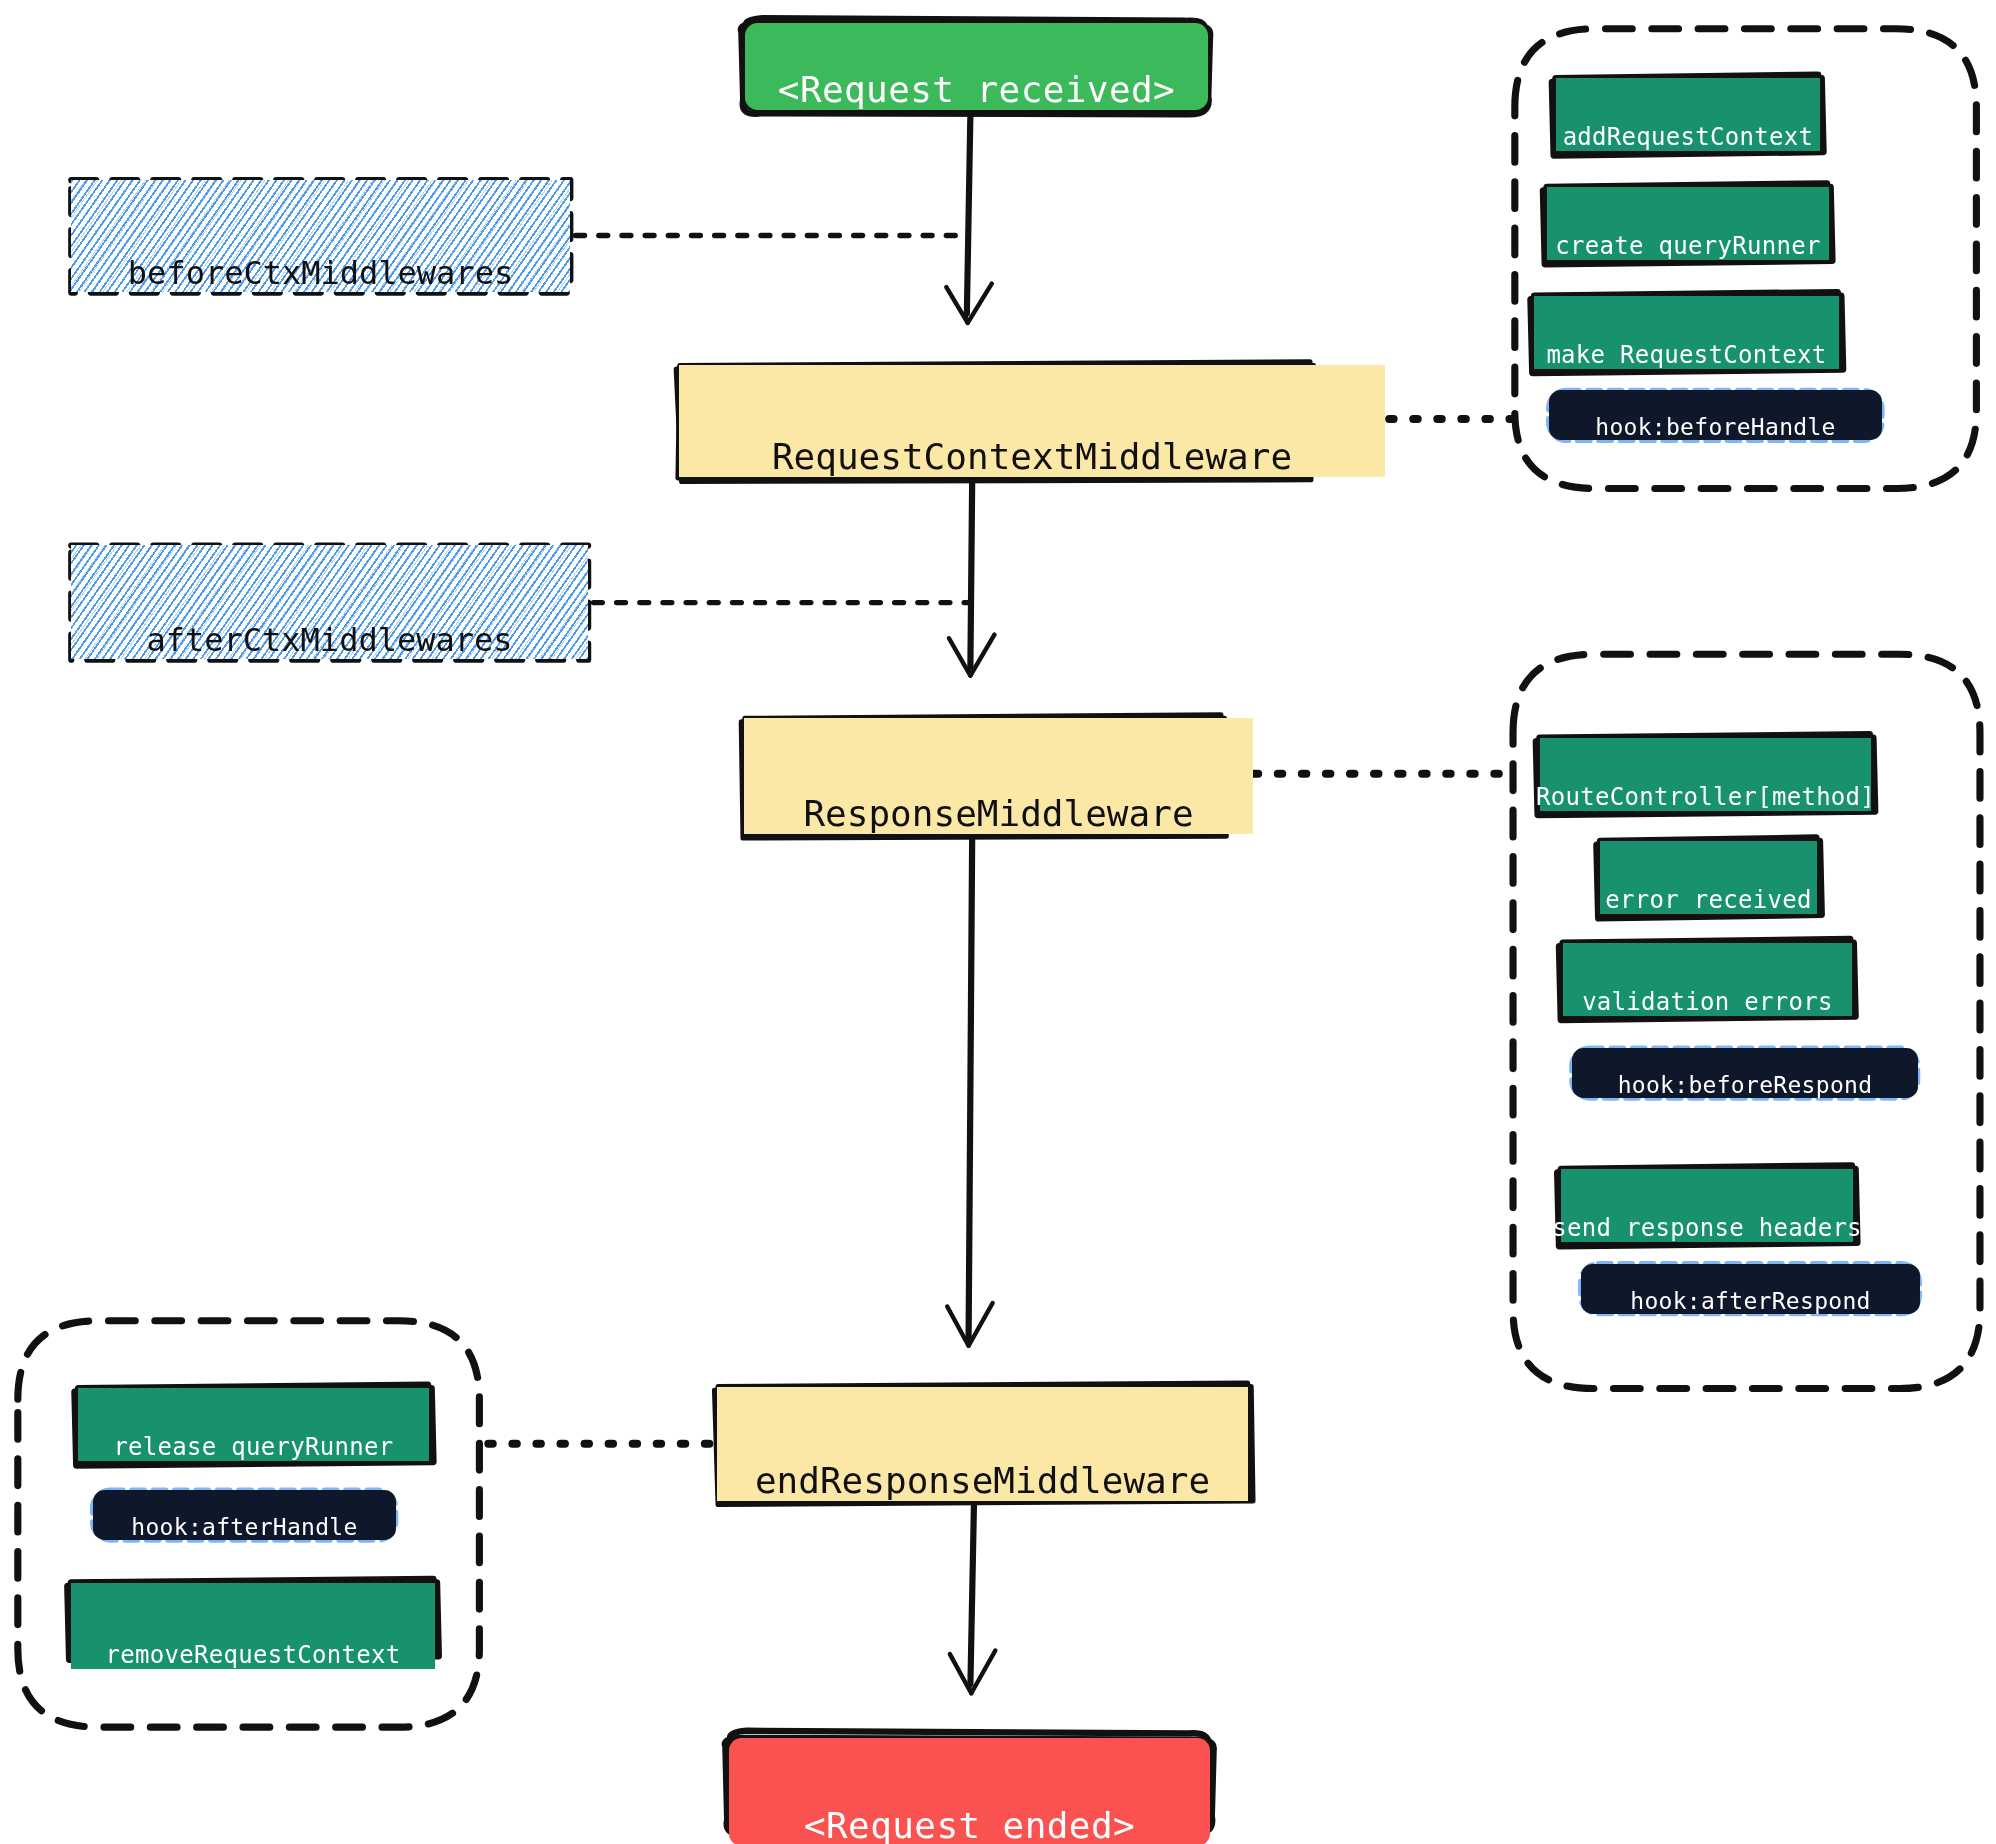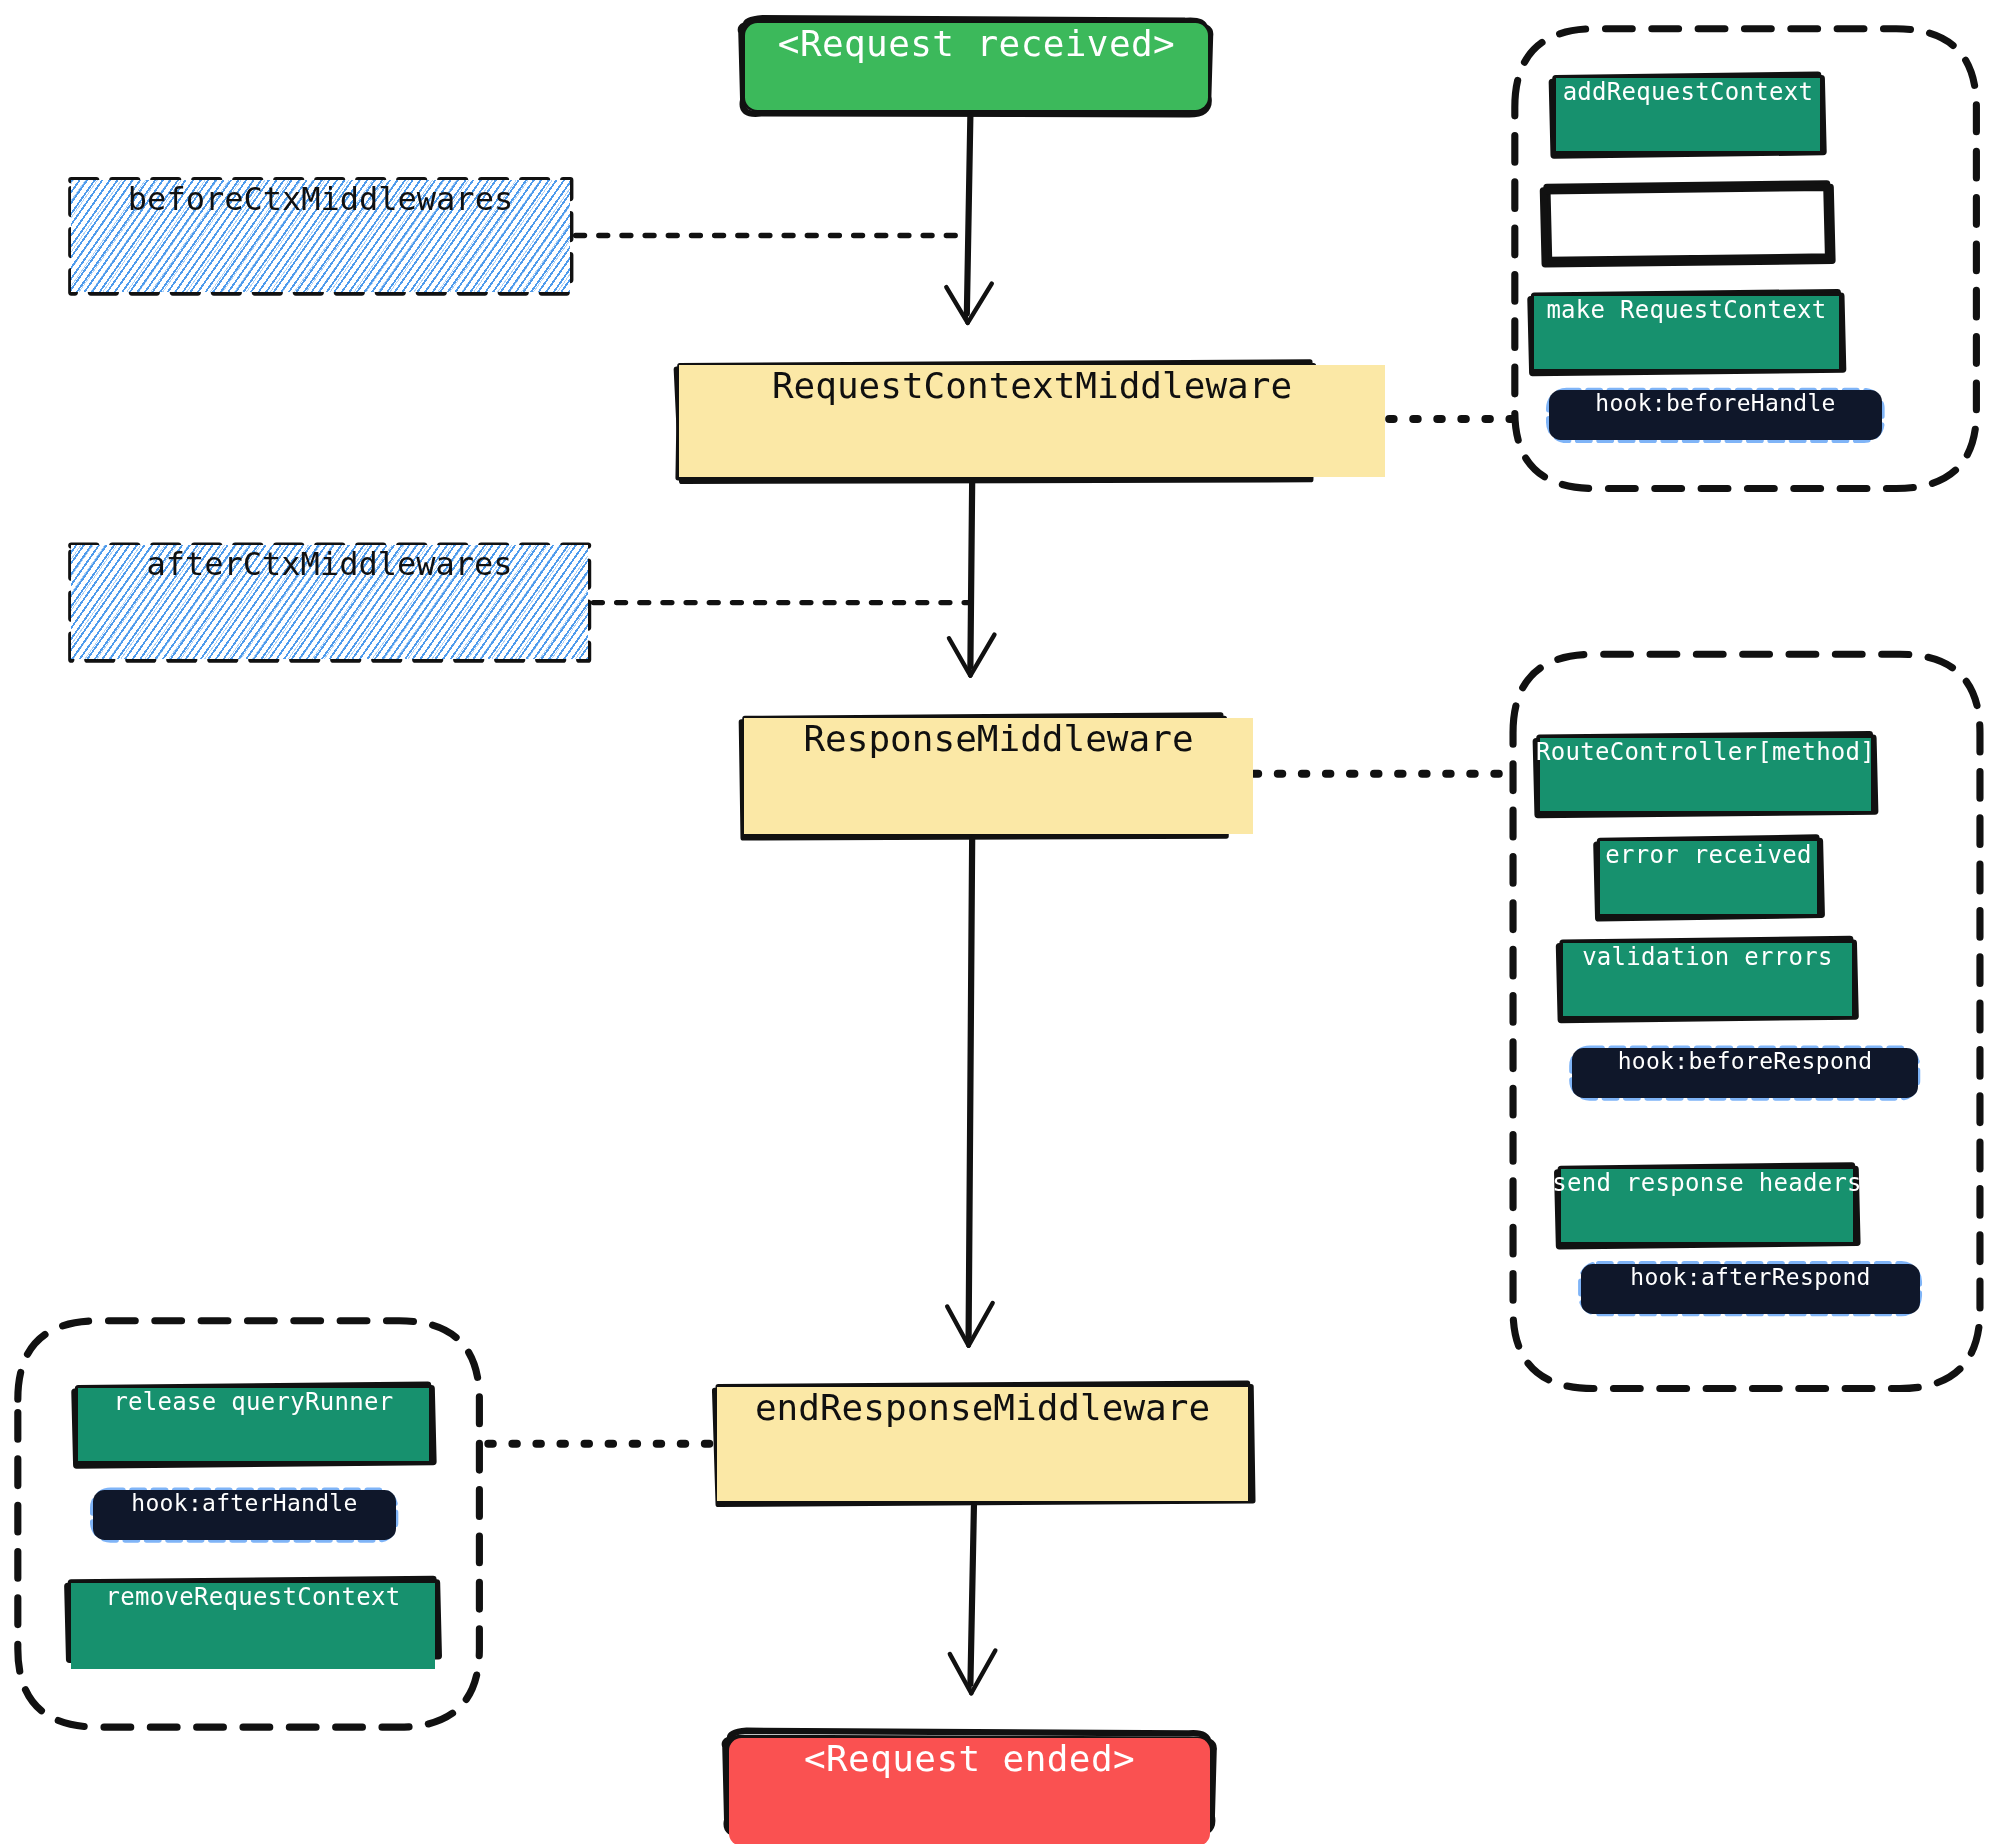--- a/index.html
+++ b/index.html
@@ -24,21 +24,21 @@
     position: absolute;
     left: 0; top: 0;
     width: 1996px;
     height: 1845px;
     pointer-events: none;
   }
   .node {
     position: absolute;
     box-sizing: border-box;
     display: flex;
-    align-items: flex-start;
+    align-items: flex-end;
     justify-content: center;
     text-align: center;
     white-space: nowrap;
   }
   
   .pill {
     border-radius: 12.5px;
     color: #ffffff;
     font-size: 36px;
     letter-spacing: 0.4px;
@@ -260,20 +260,23 @@
     <span>beforeCtxMiddlewares</span>
   </div>
 
   <div class="node hatch" style="left:71px; top:545px; width:517px; height:114px;">
     <span>afterCtxMiddlewares</span>
   </div>
 
   <div class="node step" style="left:1556px; top:78px; width:264px; height:73px;">
     <span>addRequestContext</span>
   </div>
+  <div class="node step" style="left:1547px; top:187px; width:282px; height:73px;">
+    <span>create queryRunner</span>
+  </div>
   <div class="node step" style="left:1534px; top:296px; width:305px; height:73px;">
     <span>make RequestContext</span>
   </div>
   <div class="node hook" style="left:1549px; top:390px; width:333px; height:50px;">
     <span>hook:beforeHandle</span>
   </div>
 
   <div class="node step" style="left:1540px; top:738px; width:331px; height:73px;">
     <span>RouteController[method]</span>
   </div>

